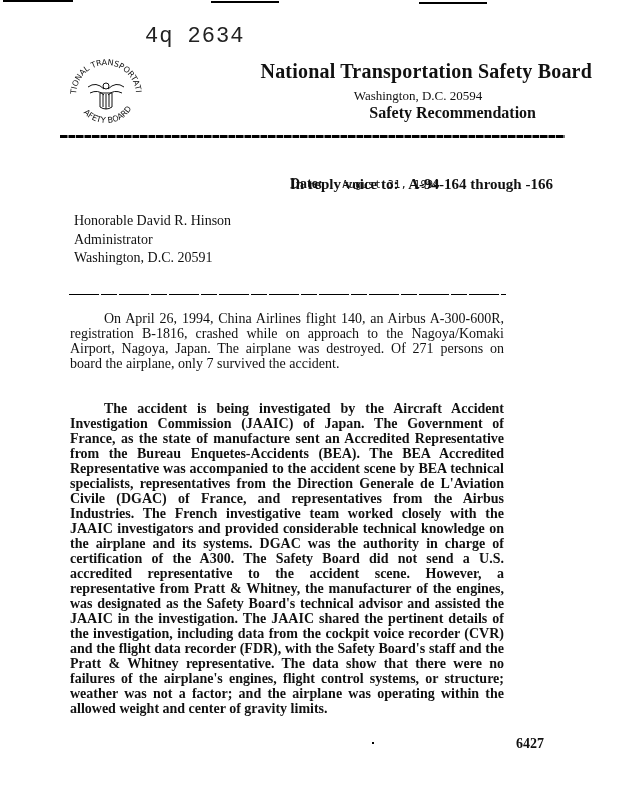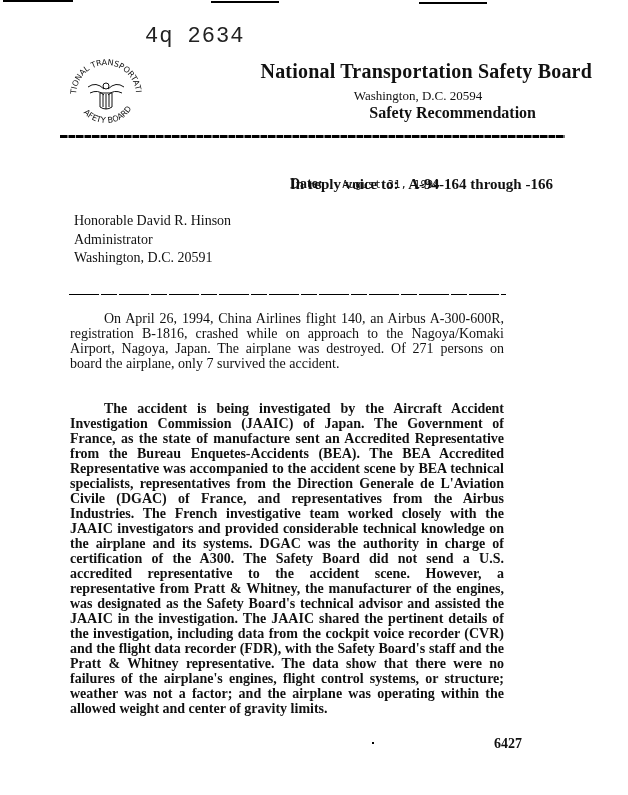--- a/index.html
+++ b/index.html
@@ -45,21 +45,21 @@
       position: absolute; left: 69px; top: 294px; width: 437px; height: 1px;
       background: repeating-linear-gradient(90deg, #000 0 30px, #fff 30px 32px, #000 32px 48px, #fff 48px 50px);
     }
     .para {
       position: absolute; left: 70px; width: 434px; font-size: 14px;
       line-height: 15px; text-align: justify; text-indent: 34px;
     }
     .para-1 { top: 311px; }
     .para-2 { top: 401px; font-weight: bold; }
     .page-dot { position: absolute; left: 372px; top: 742px; width: 2px; height: 2px; background: #000; }
-    .page-number { position: absolute; left: 494px; top: 736px; font-size: 14px; font-weight: bold; }
+    .page-number { position: absolute; left: 516px; top: 736px; font-size: 14px; font-weight: bold; }
   </style>
 </head>
 <body>
 
 <div class="edge-bar" style="left:3px;top:0;width:70px;"></div>
 <div class="edge-bar" style="left:211px;top:1px;width:68px;"></div>
 <div class="edge-bar" style="left:419px;top:2px;width:68px;"></div>
 
 <div class="handwritten">4q 2634</div>
 

